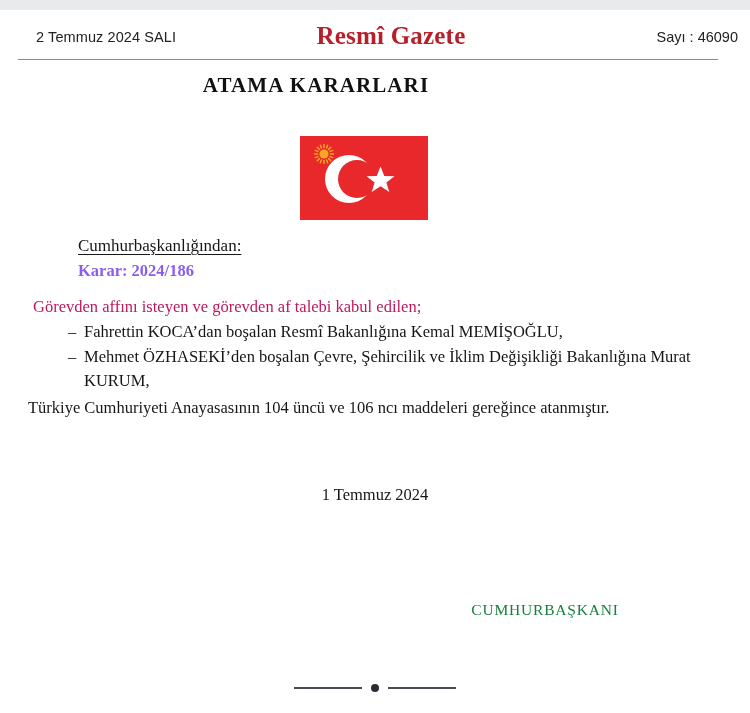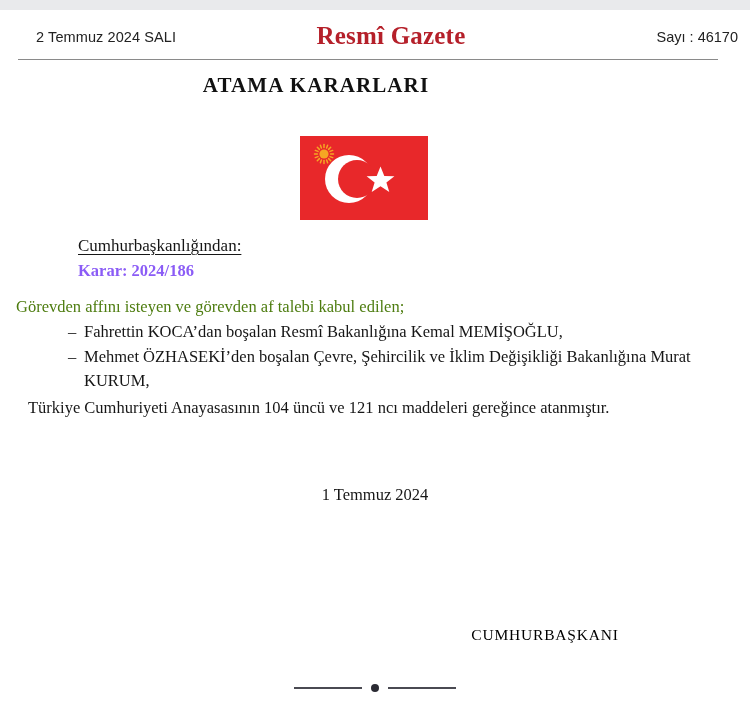--- a/index.html
+++ b/index.html
@@ -109,24 +109,24 @@
     position: absolute;
     left: 78px;
     top: 261px;
     font-size: 16.5px;
     font-weight: 700;
     color: #8b5cf6;
   }
 
   .intro-line {
     position: absolute;
-    left: 16px;
+    left: 33px;
     top: 297px;
     font-size: 16.5px;
-    color: #4d7c0f;
+    color: #be185d;
   }
 
   .appointment-list {
     position: absolute;
     left: 28px;
     top: 320px;
     width: 694px;
   }
   .appointment-item {
     position: relative;
@@ -171,24 +171,24 @@
     width: 330px;
     text-align: center;
   }
   .signature-name {
     font-size: 16.5px;
     font-weight: 700;
     letter-spacing: 0.2px;
     color: #111111;
   }
   .signature-title {
-    margin-top: 30px;
+    margin-top: 5px;
     font-size: 15.5px;
     letter-spacing: 0.8px;
-    color: #000000;
+    color: #15803d;
   }
 
   
   .footer-divider {
     position: absolute;
     top: 684px;
     left: 0;
     width: 750px;
     display: flex;
     align-items: center;
@@ -210,21 +210,21 @@
 </head>
 <body>
 
 <div class="top-band"></div>
 
 <div class="header">
   <div class="header-date">2 Temmuz 2024 SALI</div>
 
   <div class="masthead">Resmî Gazete</div>
 
-  <div class="header-issue">Sayı : 46170</div>
+  <div class="header-issue">Sayı : 46090</div>
 </div>
 <div class="header-rule"></div>
 
 <div class="doc-title">ATAMA KARARLARI</div>
 
 <div class="flag-wrap">
   <svg width="128" height="84" viewBox="0 0 128 84" xmlns="http://www.w3.org/2000/svg">
     <rect x="0" y="0" width="128" height="84" fill="#e8282a"></rect>
 
     <circle cx="49" cy="43" r="24" fill="#ffffff"></circle>
@@ -266,21 +266,21 @@
   <div class="appointment-item">
     <span class="dash">–</span>
     <span>Fahrettin KOCA’dan boşalan Resmî Bakanlığına Kemal MEMİŞOĞLU,</span>
   </div>
   <div class="appointment-item">
     <span class="dash">–</span>
     <span>Mehmet ÖZHASEKİ’den boşalan Çevre, Şehircilik ve İklim Değişikliği Bakanlığına Murat KURUM,</span>
   </div>
 </div>
 
-<div class="closing-line">Türkiye Cumhuriyeti Anayasasının 104 üncü ve 121 ncı maddeleri gereğince atanmıştır.</div>
+<div class="closing-line">Türkiye Cumhuriyeti Anayasasının 104 üncü ve 106 ncı maddeleri gereğince atanmıştır.</div>
 
 <div class="sign-date">1 Temmuz 2024</div>
 
 <div class="signature">
   <div class="signature-title">CUMHURBAŞKANI</div>
 </div>
 
 <div class="footer-divider">
   <span class="seg"></span>
   <span class="dot"></span>

